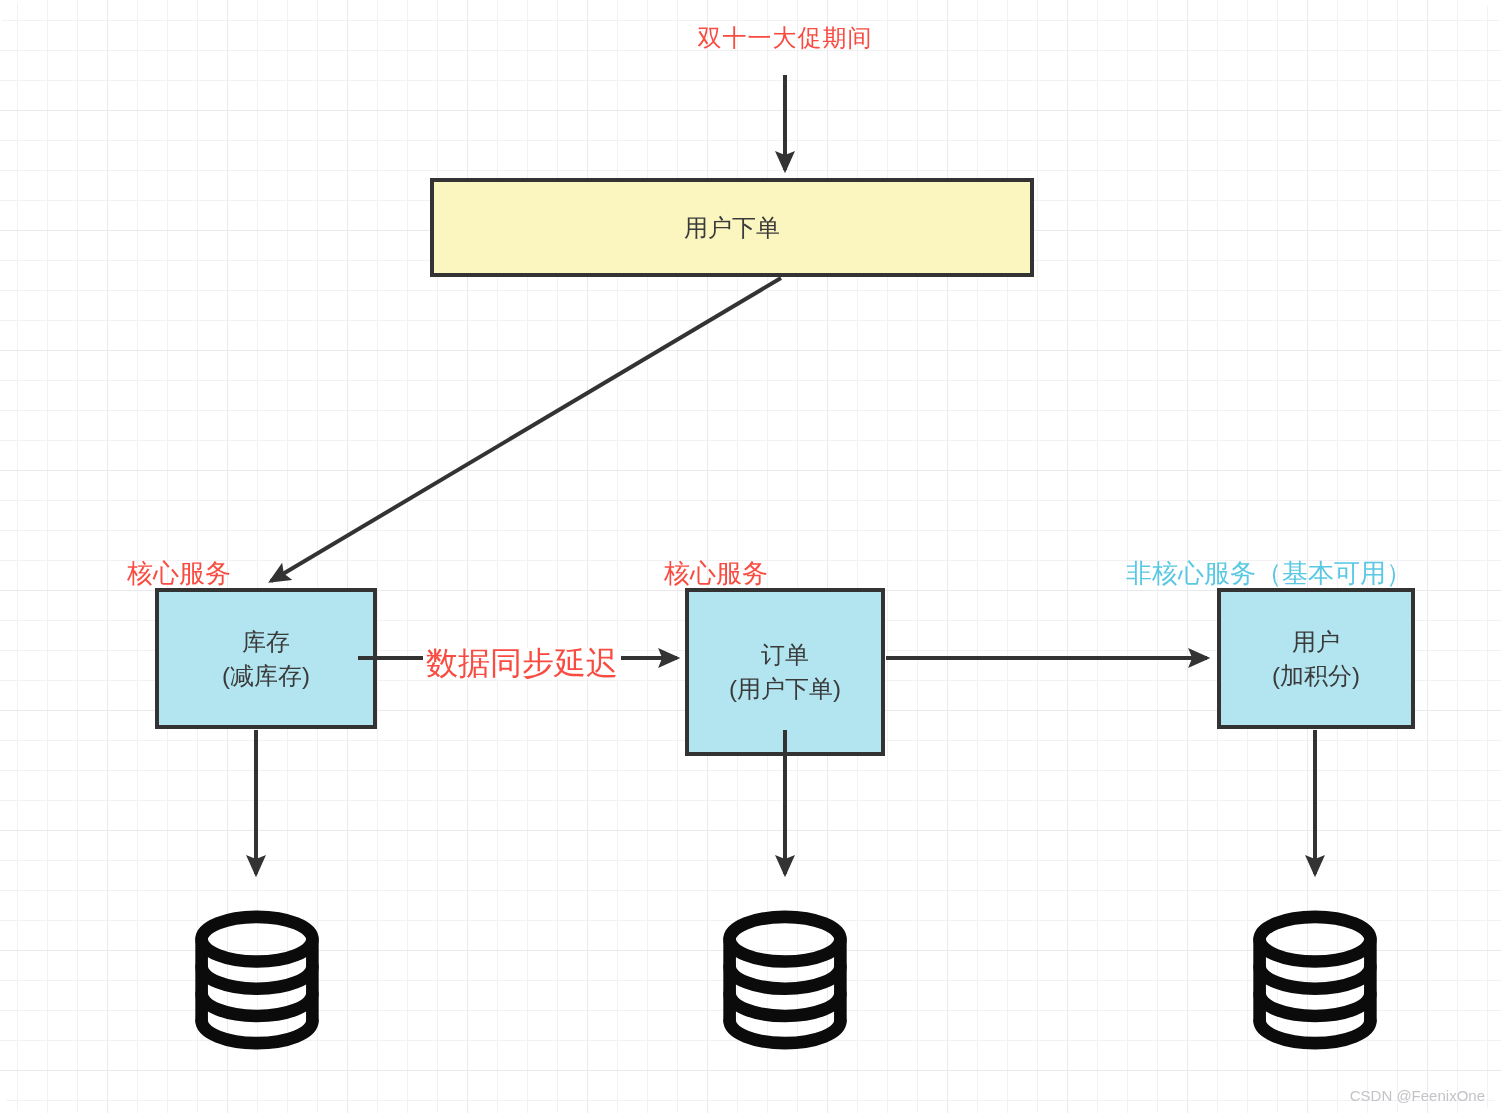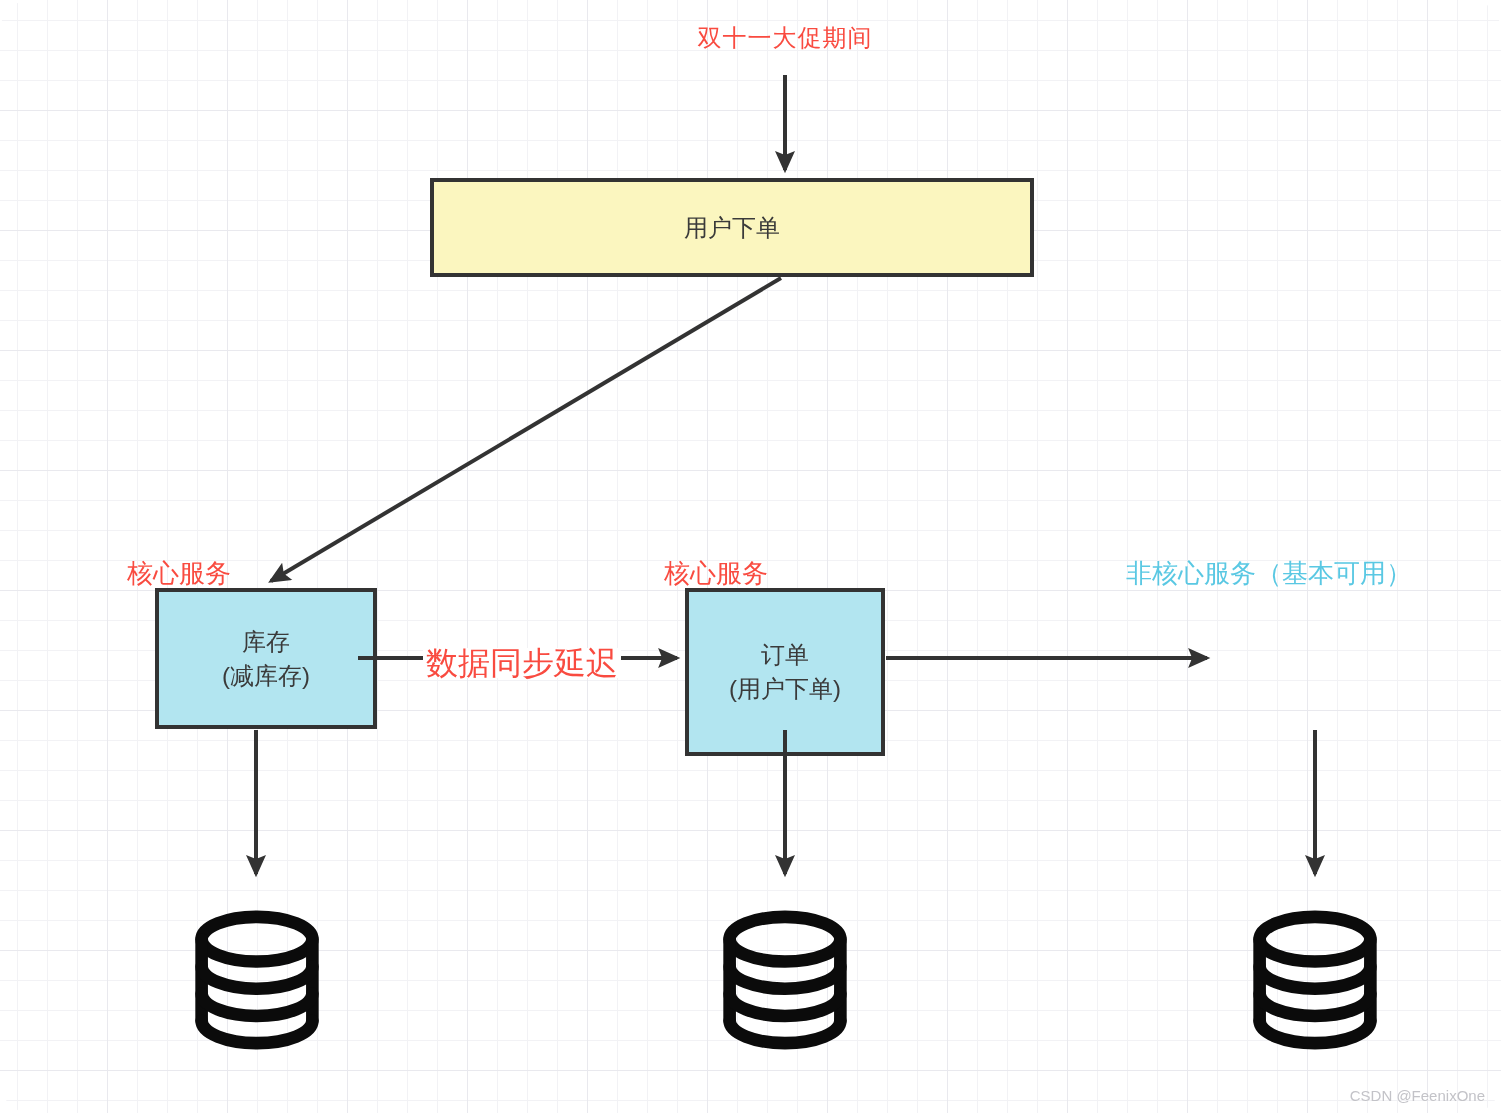--- a/index.html
+++ b/index.html
@@ -120,20 +120,24 @@
     <span>(减库存)</span>
   </div>
 
   <div id="tag-order" class="abs tag tag-red">核心服务</div>
   <div id="node-order" class="abs node node-cyan">
     <span>订单</span>
     <span>(用户下单)</span>
   </div>
 
   <div id="tag-user" class="abs tag tag-cyan">非核心服务（基本可用）</div>
+  <div id="node-user" class="abs node node-cyan">
+    <span>用户</span>
+    <span>(加积分)</span>
+  </div>
 
   <div class="abs edge-label">数据同步延迟</div>
 
   <div id="db-inventory" class="abs db">
     <svg viewBox="0 0 140 144">
       <ellipse cx="70" cy="30" rx="57" ry="23"></ellipse>
       <path d="M13,30 L13,114"></path>
       <path d="M127,30 L127,114"></path>
       <path d="M13,58 A57,23 0 0 0 127,58"></path>
       <path d="M13,86 A57,23 0 0 0 127,86"></path>

